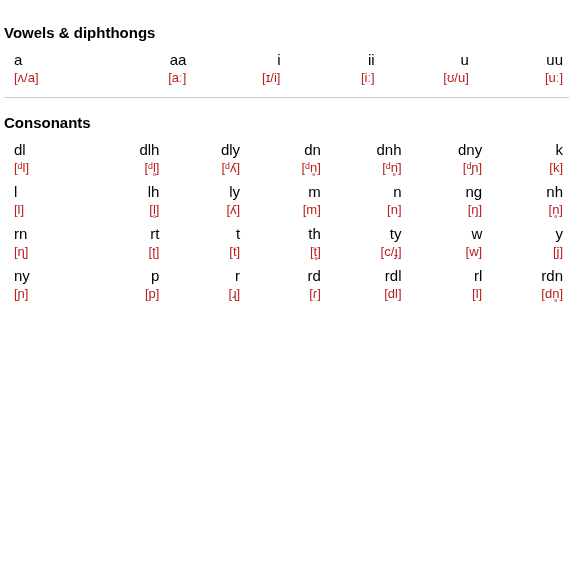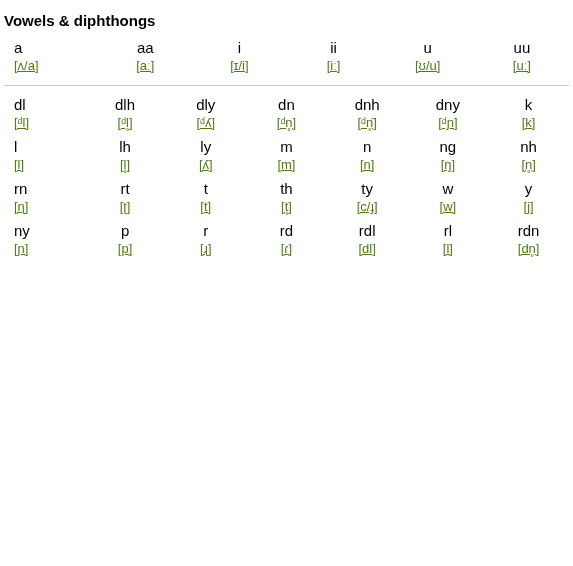--- a/index.html
+++ b/index.html
@@ -9,45 +9,44 @@
       background: #fff;
       color: #000;
       width: 573px;
       min-height: 566px;
       padding: 8px 4px;
     }
     .section-title {
       font-weight: bold;
       font-size: 15px;
       margin-bottom: 6px;
-      margin-top: 4px;
+      margin-top: 16px;
     }
     table {
       border-collapse: collapse;
       width: 100%;
       margin-bottom: 8px;
     }
     td {
       padding: 4px 6px;
-      text-align: center;
+      text-align: right;
       vertical-align: top;
       min-width: 72px;
     }
     .grapheme {
       font-size: 15px;
       font-weight: normal;
       color: #000;
       display: block;
       margin-bottom: 2px;
     }
     .phoneme {
       font-size: 13px;
-      color: #4d7c0f;
+      color: #b91c1c;
       display: block;
-      text-decoration: underline;
     }
     .separator {
       border-top: 1px solid #ccc;
       margin: 6px 0;
     }
     td:first-child {
       text-align: left;
       padding-left: 10px;
     }
   </style>
@@ -84,20 +83,21 @@
             <span class="phoneme">[uː]</span>
           </td>
         </tr>
       </tbody>
   </table>
 </div>
 
 <div class="separator"></div>
 
 <div>
+  <div class="section-title">Consonants</div>
   <table>
     <tbody id="consonants-body">
         <tr>
           <td>
             <span class="grapheme">dl</span>
             <span class="phoneme">[ᵈl]</span>
           </td>
           <td>
             <span class="grapheme">dlh</span>
             <span class="phoneme">[ᵈl̥]</span>

